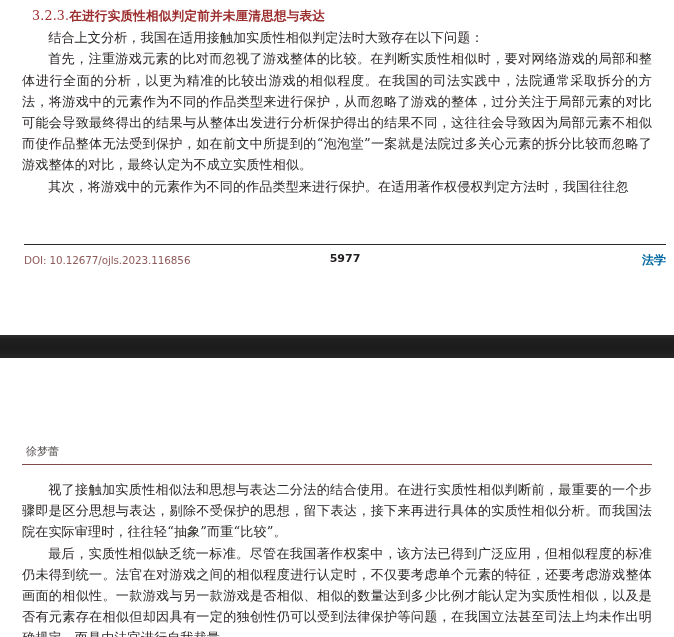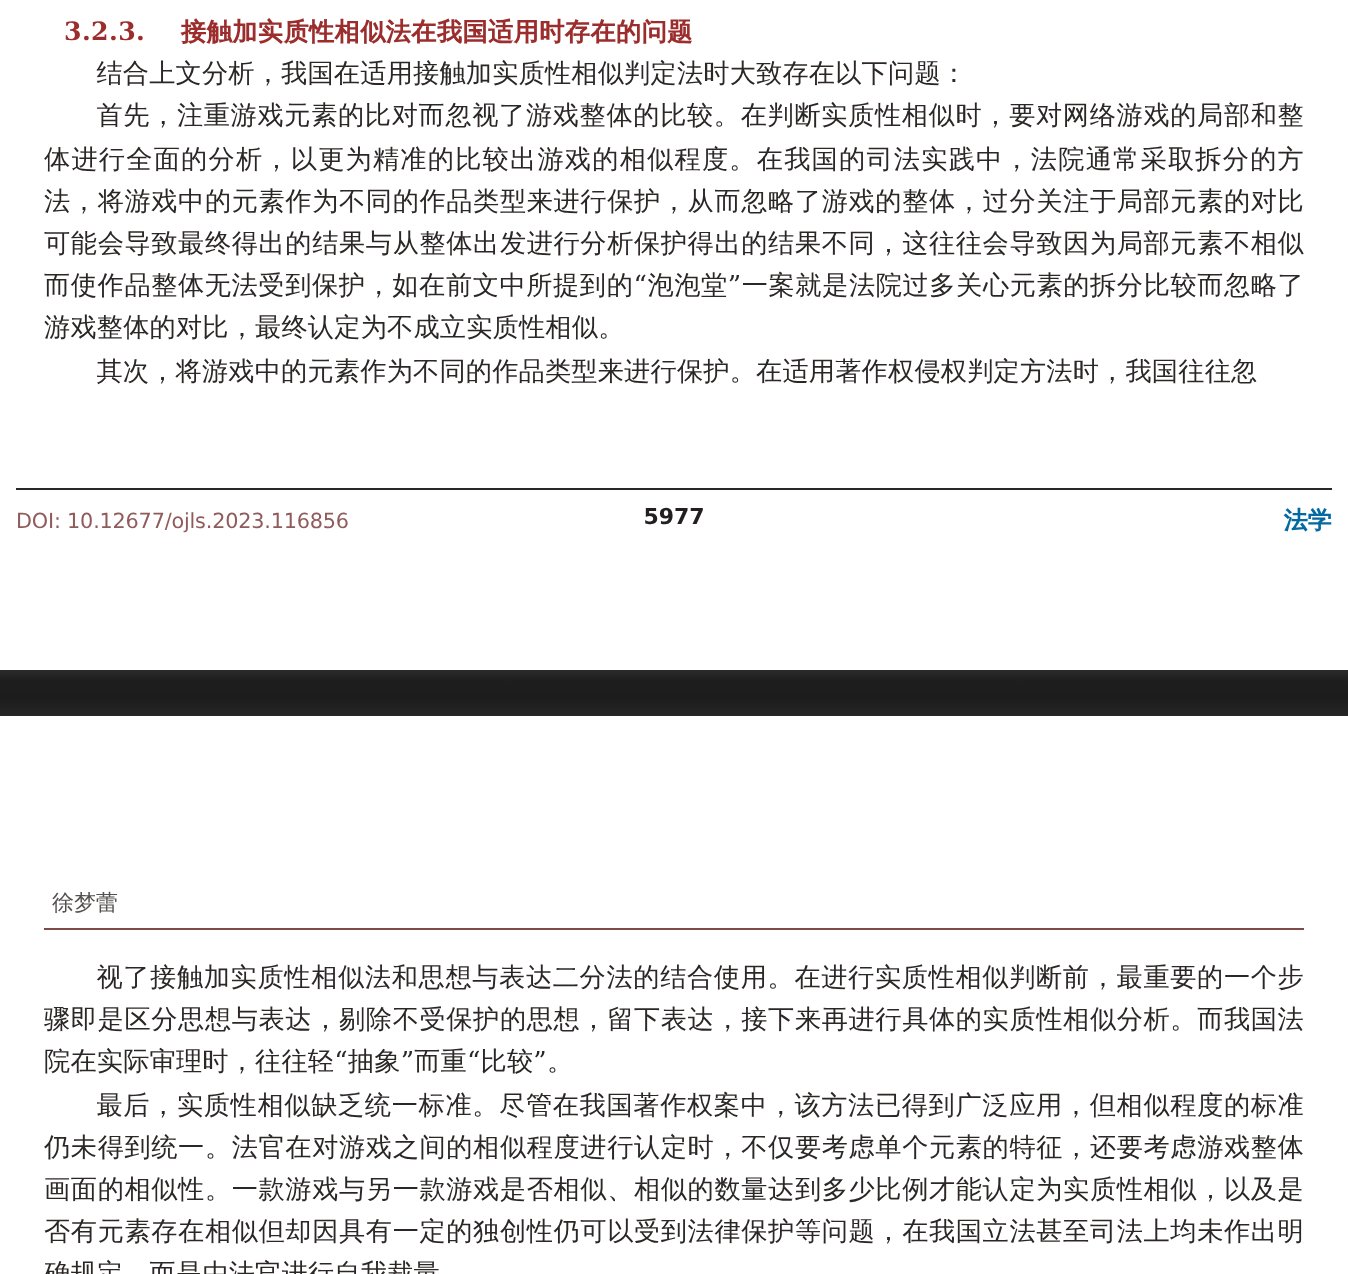--- a/index.html
+++ b/index.html
@@ -32,23 +32,23 @@
     font-family: "DejaVu Sans", "Liberation Sans", sans-serif;
     font-weight: bold;
     font-size: 12.6px;
     color: #9c2d2d;
     margin: 8px 0 4px 10px;
     letter-spacing: 0.2px;
     line-height: 1.2;
     white-space: nowrap;
   }
   .section-heading .sec-num {
-    margin-right: 18px;
+    margin-right: 0;
     font-family: "DejaVu Serif", "Liberation Serif", serif;
-    font-weight: bold;
+    font-weight: normal;
   }
 
   .body-par {
     font-size: 13.1px;
     line-height: 21.2px;
     text-align: justify;
     text-justify: inter-ideograph;
     margin: 0;
     color: #2b2726;
     text-indent: 2em;
@@ -75,21 +75,21 @@
     margin-left: 10px;
     white-space: nowrap;
   }
   .footnote-text .fn-mark {
     font-size: 8px;
     vertical-align: super;
   }
 
   .page-footer {
     position: absolute;
-    left: 0;
+    left: 16px;
     right: 0;
     top: 236px;
     padding: 0 8px;
   }
   .footer-rule {
     height: 0;
     border-top: 1.1px solid #2b2726;
     margin: 0 0 7px 0;
   }
   .footer-row {
@@ -148,21 +148,21 @@
     border-top: 1.1px solid #7e4a4a;
     margin: 0 0 14px 0;
   }
 </style>
 </head>
 <body>
 
 <div class="page" id="page-one">
 
   <h3 class="section-heading">
-    <span class="sec-num">3.2.3.</span><span>接触加实质性相似法在我国适用时存在的问题</span>
+    <span class="sec-num">3.2.3.</span><span>在进行实质性相似判定前并未厘清思想与表达</span>
   </h3>
 
   <p class="body-par">结合上文分析，我国在适用接触加实质性相似判定法时大致存在以下问题：</p>
   <p class="body-par">首先，注重游戏元素的比对而忽视了游戏整体的比较。在判断实质性相似时，要对网络游戏的局部和整体进行全面的分析，以更为精准的比较出游戏的相似程度。在我国的司法实践中，法院通常采取拆分的方法，将游戏中的元素作为不同的作品类型来进行保护，从而忽略了游戏的整体，过分关注于局部元素的对比可能会导致最终得出的结果与从整体出发进行分析保护得出的结果不同，这往往会导致因为局部元素不相似而使作品整体无法受到保护，如在前文中所提到的“泡泡堂”一案就是法院过多关心元素的拆分比较而忽略了游戏整体的对比，最终认定为不成立实质性相似。</p>
   <p class="body-par">其次，将游戏中的元素作为不同的作品类型来进行保护。在适用著作权侵权判定方法时，我国往往忽</p>
 
 
   <div class="page-footer">
     <div class="footer-rule"></div>
     <div class="footer-row">

